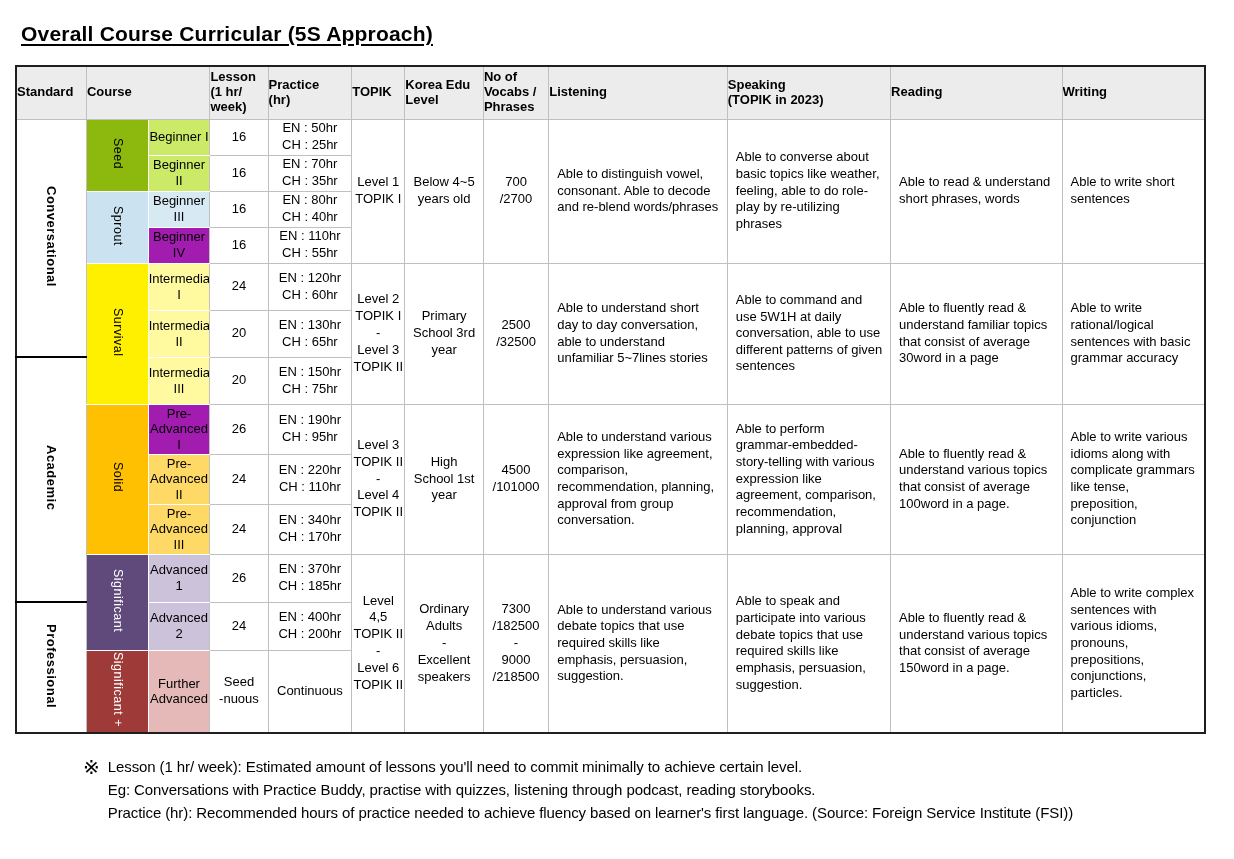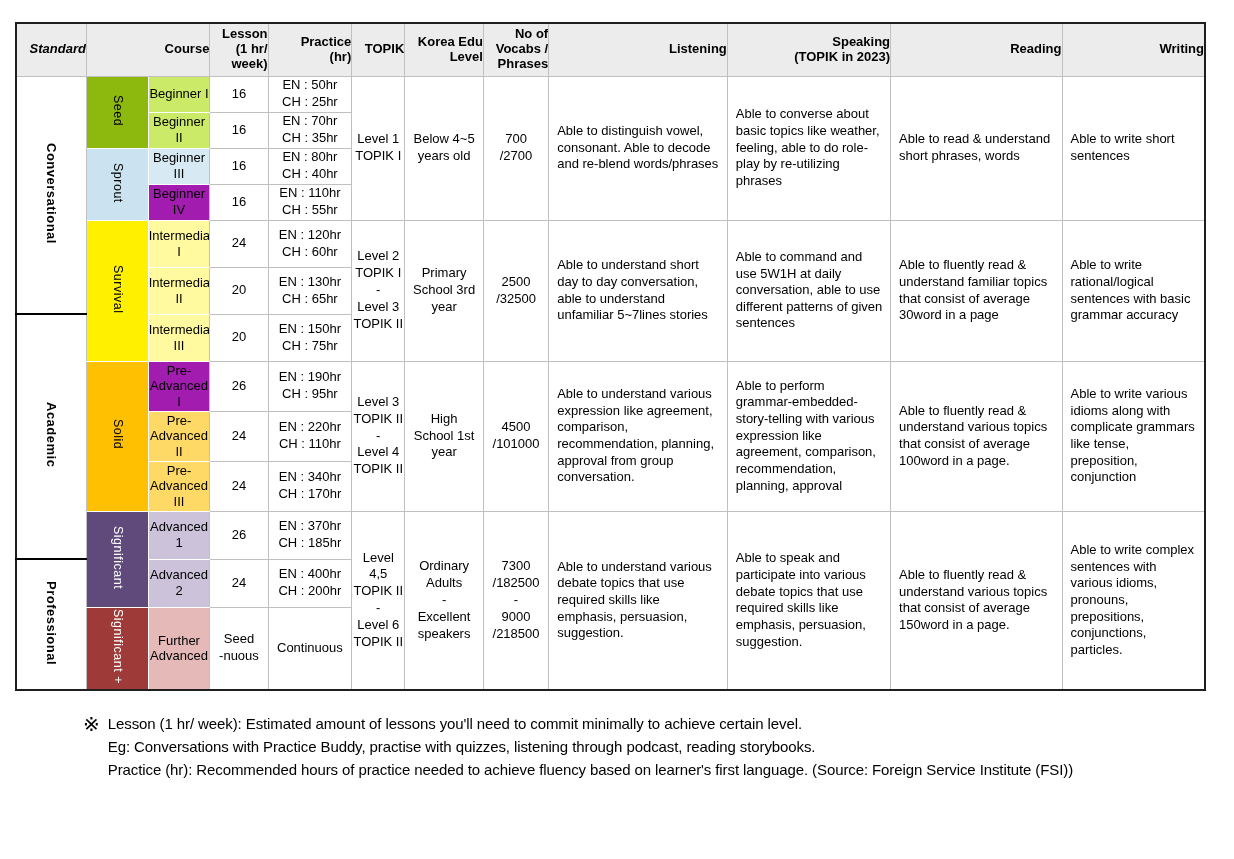--- a/index.html
+++ b/index.html
@@ -10,26 +10,26 @@
   .title {
     font-size: 21px; font-weight: 700; margin-left: 6px; margin-bottom: 19px;
     text-decoration: underline; text-decoration-thickness: 2px; text-underline-offset: 3px;
     letter-spacing: 0.2px;
   }
 
   table.curriculum { border-collapse: collapse; table-layout: fixed; width: 1191px; border: 2px solid #1f1f1f; }
   th, td { border: 1px solid #c0c0c0; font-size: 13px; vertical-align: middle; overflow: hidden; }
 
   thead tr { height: 53px; }
-  th { background: #ececec; font-weight: 700; text-align: right; line-height: 1.15; }
+  th { background: #ececec; font-weight: 700; text-align: left; line-height: 1.15; }
 
   .pre { white-space: pre-line; }
 
   
-  .w-standard { width: 69px; font-style: italic; }
+  .w-standard { width: 69px; }
   .w-cat { width: 24px; }
   .w-lesson { width: 57px; }
   .w-practice { width: 82px; }
   .w-topik { width: 52px; }
   .w-edu { width: 77px; }
   .w-vocab { width: 64px; }
   .w-listening { width: 175px; }
   .w-speaking { width: 160px; }
   .w-reading { width: 168px; }
   .w-writing { width: 140px; }
@@ -62,20 +62,21 @@
 
   .footnote { display: flex; margin-top: 21px; margin-left: 68px; align-items: flex-start; }
   .fn-symbol { font-size: 20px; line-height: 24px; margin-right: 8px; font-family: "DejaVu Sans", sans-serif; }
   .fn-lines { font-size: 15px; line-height: 23px; letter-spacing: -0.1px; }
 </style>
 </head>
 <body>
 
 <div class="page">
 
+  <h1 class="title">Overall Course Curricular (5S Approach)</h1>
 
   <table class="curriculum">
     <thead>
       <tr class="header-row">
         <th class="w-standard pre">Standard</th>
         <th class="w-cat pre" colspan="2" style="width:121px;">Course</th>
         <th class="w-lesson pre">Lesson
 (1 hr/
 week)</th>
         <th class="w-practice pre">Practice

